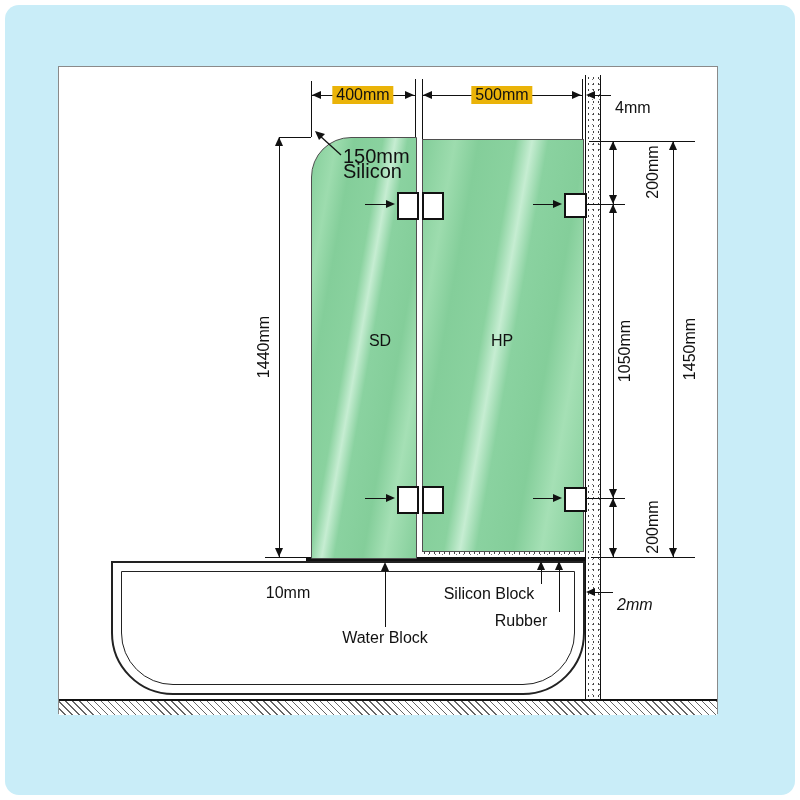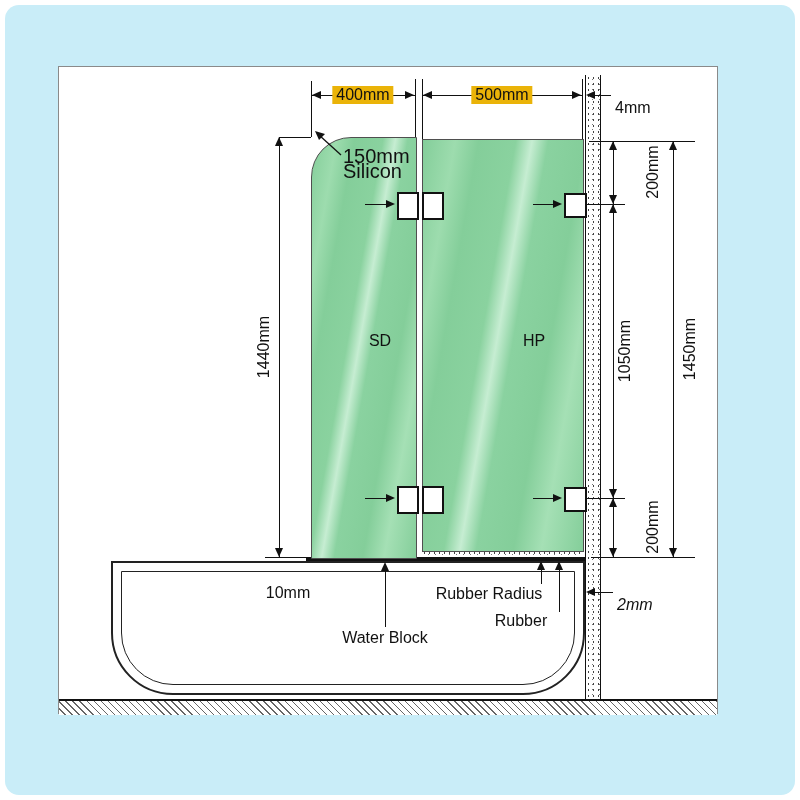--- a/index.html
+++ b/index.html
@@ -44,21 +44,21 @@
   <div class="tub">
     <div class="tub-inner"></div>
   </div>
 
   <div class="rubber stipple"></div>
   <div class="seal"></div>
 
   <div class="glass" style="left:252px;top:70px;width:104px;height:420px;border-radius:40px 0 0 0;"></div>
   <div class="glass" style="left:363px;top:72px;width:160px;height:411px;"></div>
   <div class="lbl cc" style="left:321px;top:274px;">SD</div>
-  <div class="lbl cc" style="left:443px;top:274px;margin-left:32px;">HP</div>
+  <div class="lbl cc" style="left:443px;top:274px;">HP</div>
 
   <div class="fit" style="left:338px;top:125px;width:18px;height:24px;"></div>
   <div class="fit" style="left:363px;top:125px;width:18px;height:24px;"></div>
   <div class="fit" style="left:338px;top:419px;width:18px;height:24px;"></div>
   <div class="fit" style="left:363px;top:419px;width:18px;height:24px;"></div>
   <div class="hline" style="left:306px;top:137px;width:21px;"></div>
   <div class="ah ah-r" style="left:327px;top:133px;"></div>
   <div class="hline" style="left:306px;top:431px;width:21px;"></div>
   <div class="ah ah-r" style="left:327px;top:427px;"></div>
 
@@ -125,21 +125,21 @@
   <div class="vlbl" style="left:631px;top:282px;">1450mm</div>
 
   <div class="lbl cc" style="left:229px;top:526px;">10mm</div>
 
   <div class="vline" style="left:326px;top:502px;height:58px;"></div>
   <div class="ah ah-u" style="left:322px;top:495px;"></div>
   <div class="lbl cc" style="left:326px;top:571px;">Water Block</div>
 
   <div class="vline" style="left:482px;top:501px;height:16px;"></div>
   <div class="ah ah-u" style="left:478px;top:494px;"></div>
-  <div class="lbl cc" style="left:430px;top:527px;">Rubber Radius</div>
+  <div class="lbl cc" style="left:430px;top:527px;">Silicon Block</div>
 
   <div class="vline" style="left:500px;top:501px;height:44px;"></div>
   <div class="ah ah-u" style="left:496px;top:494px;"></div>
   <div class="lbl cc" style="left:462px;top:554px;">Rubber</div>
 
   <div class="ah ah-l" style="left:527px;top:521px;"></div>
   <div class="hline" style="left:536px;top:525px;width:18px;"></div>
   <div class="lbl cy" style="left:558px;top:525px;font-style:italic;">2mm</div>
 
 </div>

